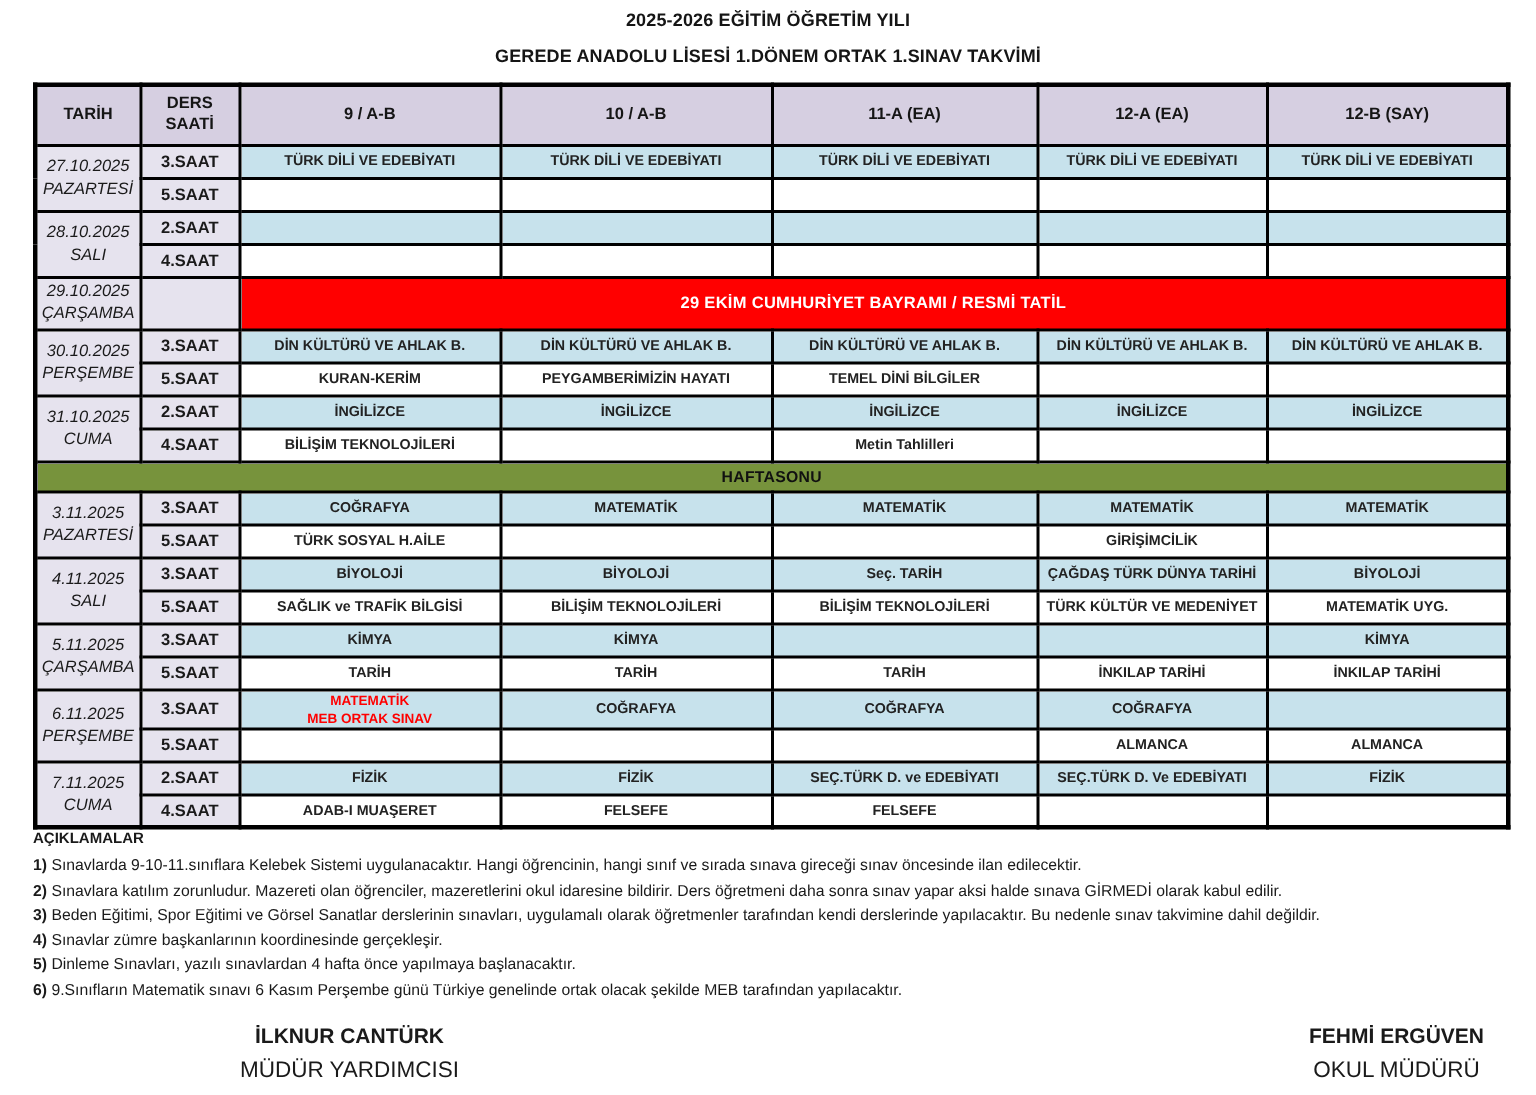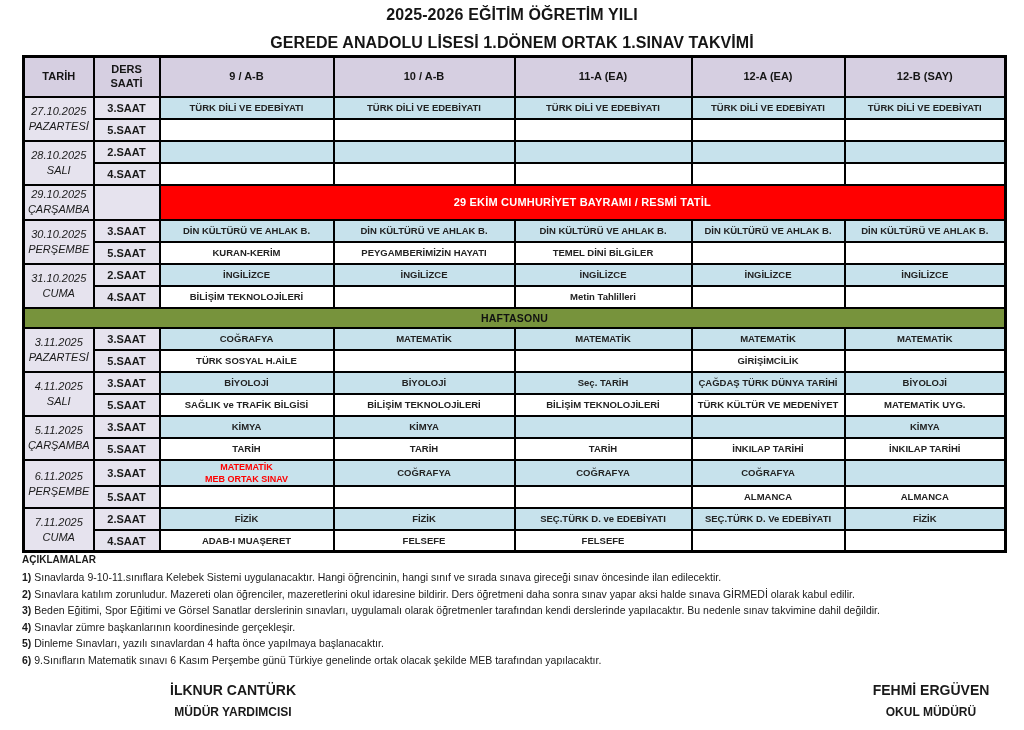--- a/index.html
+++ b/index.html
@@ -2,21 +2,21 @@
 <html lang="tr" style="--c-header: #d6cfe1; --c-datebg: #e6e3ee; --c-blue: #c7e2ec; --c-red: #ff0000; --c-green: #77933c;"><head>
 <meta charset="utf-8">
 <style>
   html,body{margin:0;padding:0;}
   body{
     width:1024px;height:730px;position:relative;background:#ffffff;
     font-family:"Liberation Sans","DejaVu Sans",sans-serif;color:#1a1a1a;
     overflow:hidden;
   }
   .titles{position:absolute;top:7px;left:0;width:1024px;text-align:center;}
-  .title-line{font-size:16px;font-weight:700;color:#151515;line-height:1.0;margin-bottom:12px;letter-spacing:.1px;}
+  .title-line{font-size:12px;font-weight:700;color:#151515;line-height:1.0;margin-bottom:12px;letter-spacing:.1px;}
 
   table.sched{
     position:absolute;top:55px;left:22px;width:982px;
     border-collapse:collapse;table-layout:fixed;
     border:3px solid #000;
   }
   table.sched th,table.sched td{
     border:2px solid #000;
     padding:0 2px;vertical-align:middle;text-align:center;
     overflow:hidden;white-space:nowrap;
@@ -53,21 +53,21 @@
 
   .notes{position:absolute;top:554px;left:22px;width:990px;}
   .notes-heading{font-size:10px;font-weight:700;margin-bottom:4px;}
   .note-item{font-size:10.5px;line-height:16.5px;color:#1a1a1a;}
   .note-num{font-weight:700;}
 
   .sig{position:absolute;width:220px;text-align:center;}
   .sig-left{top:682px;left:123px;}
   .sig-right{top:682px;left:821px;}
   .sig-name{font-size:14px;font-weight:700;margin-bottom:7px;}
-  .sig-role{font-size:12px;font-weight:700;}
+  .sig-role{font-size:15px;font-weight:400;}
 </style>
 </head>
 <body>
 
 <div class="titles">
   <div class="title-line">2025-2026 EĞİTİM ÖĞRETİM YILI</div>
   <div class="title-line">GEREDE ANADOLU LİSESİ 1.DÖNEM ORTAK 1.SINAV TAKVİMİ</div>
 </div>
 
 <table class="sched">

